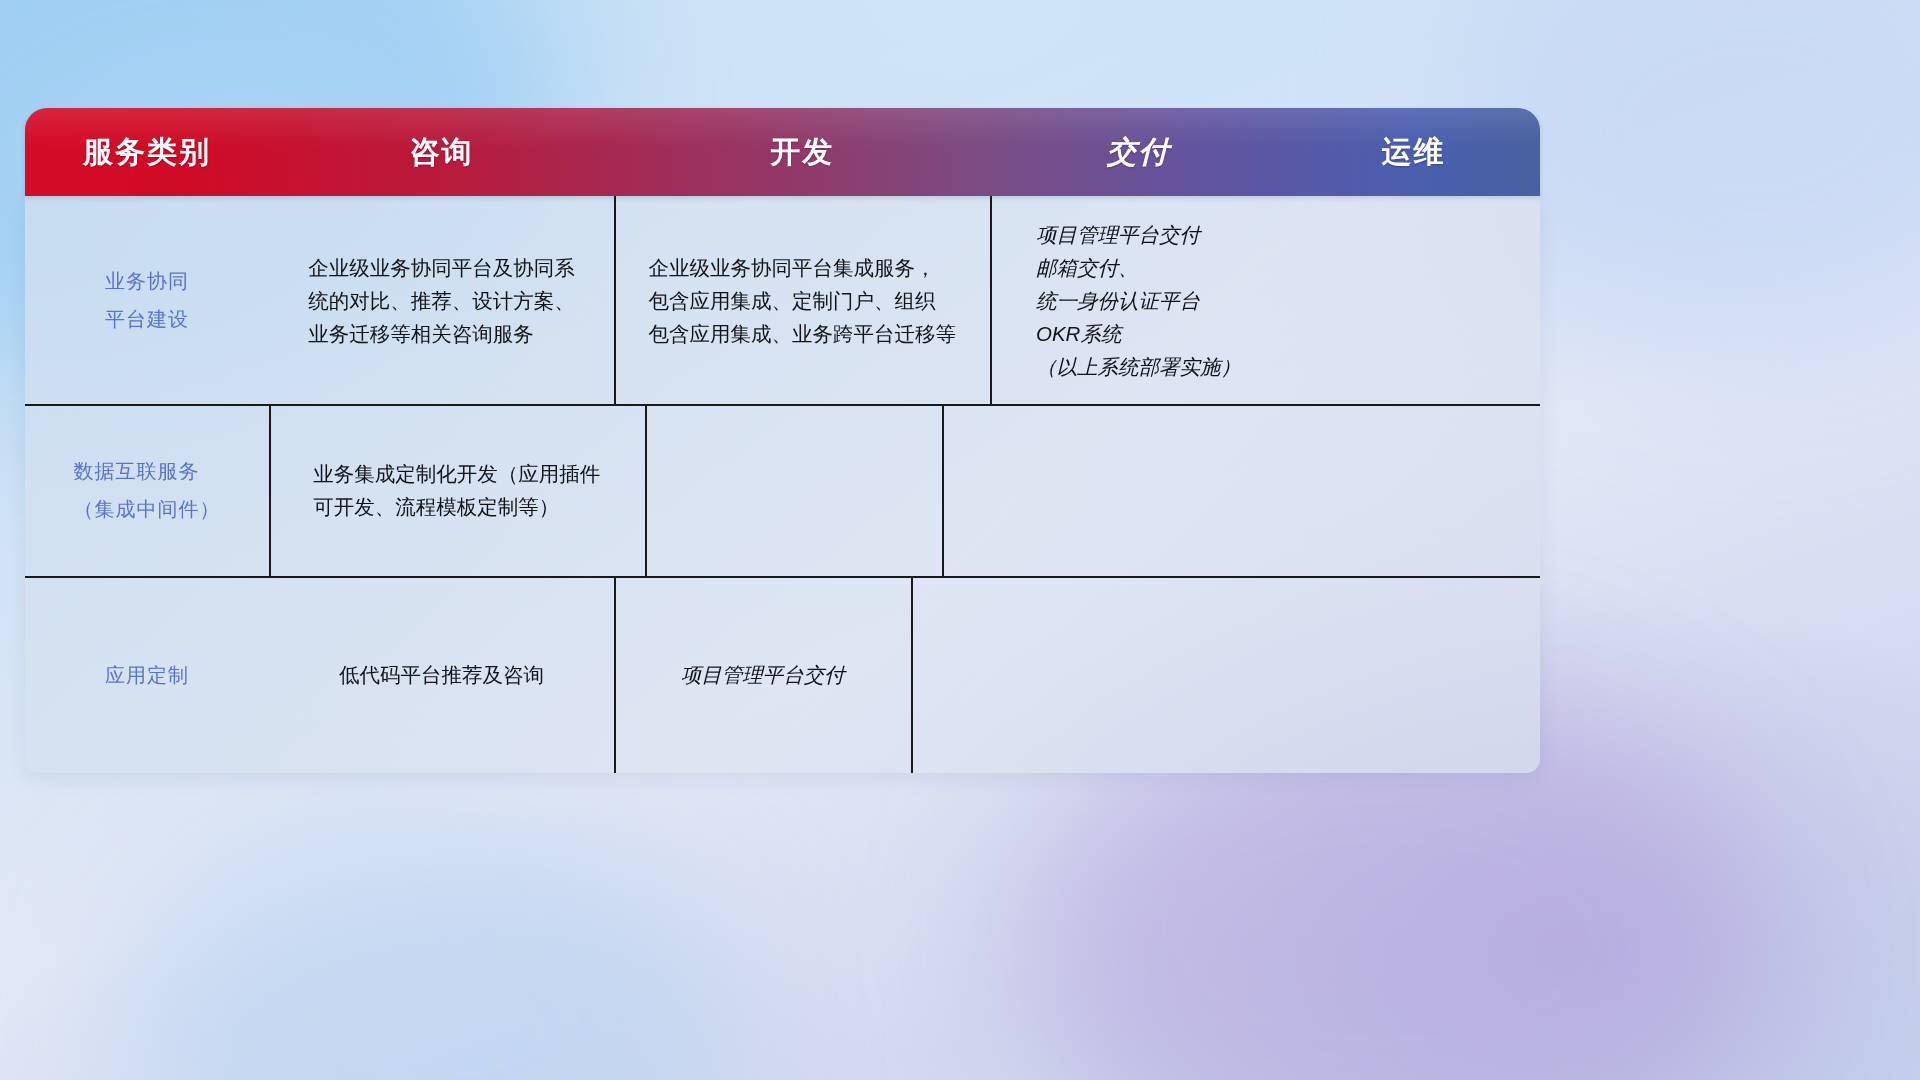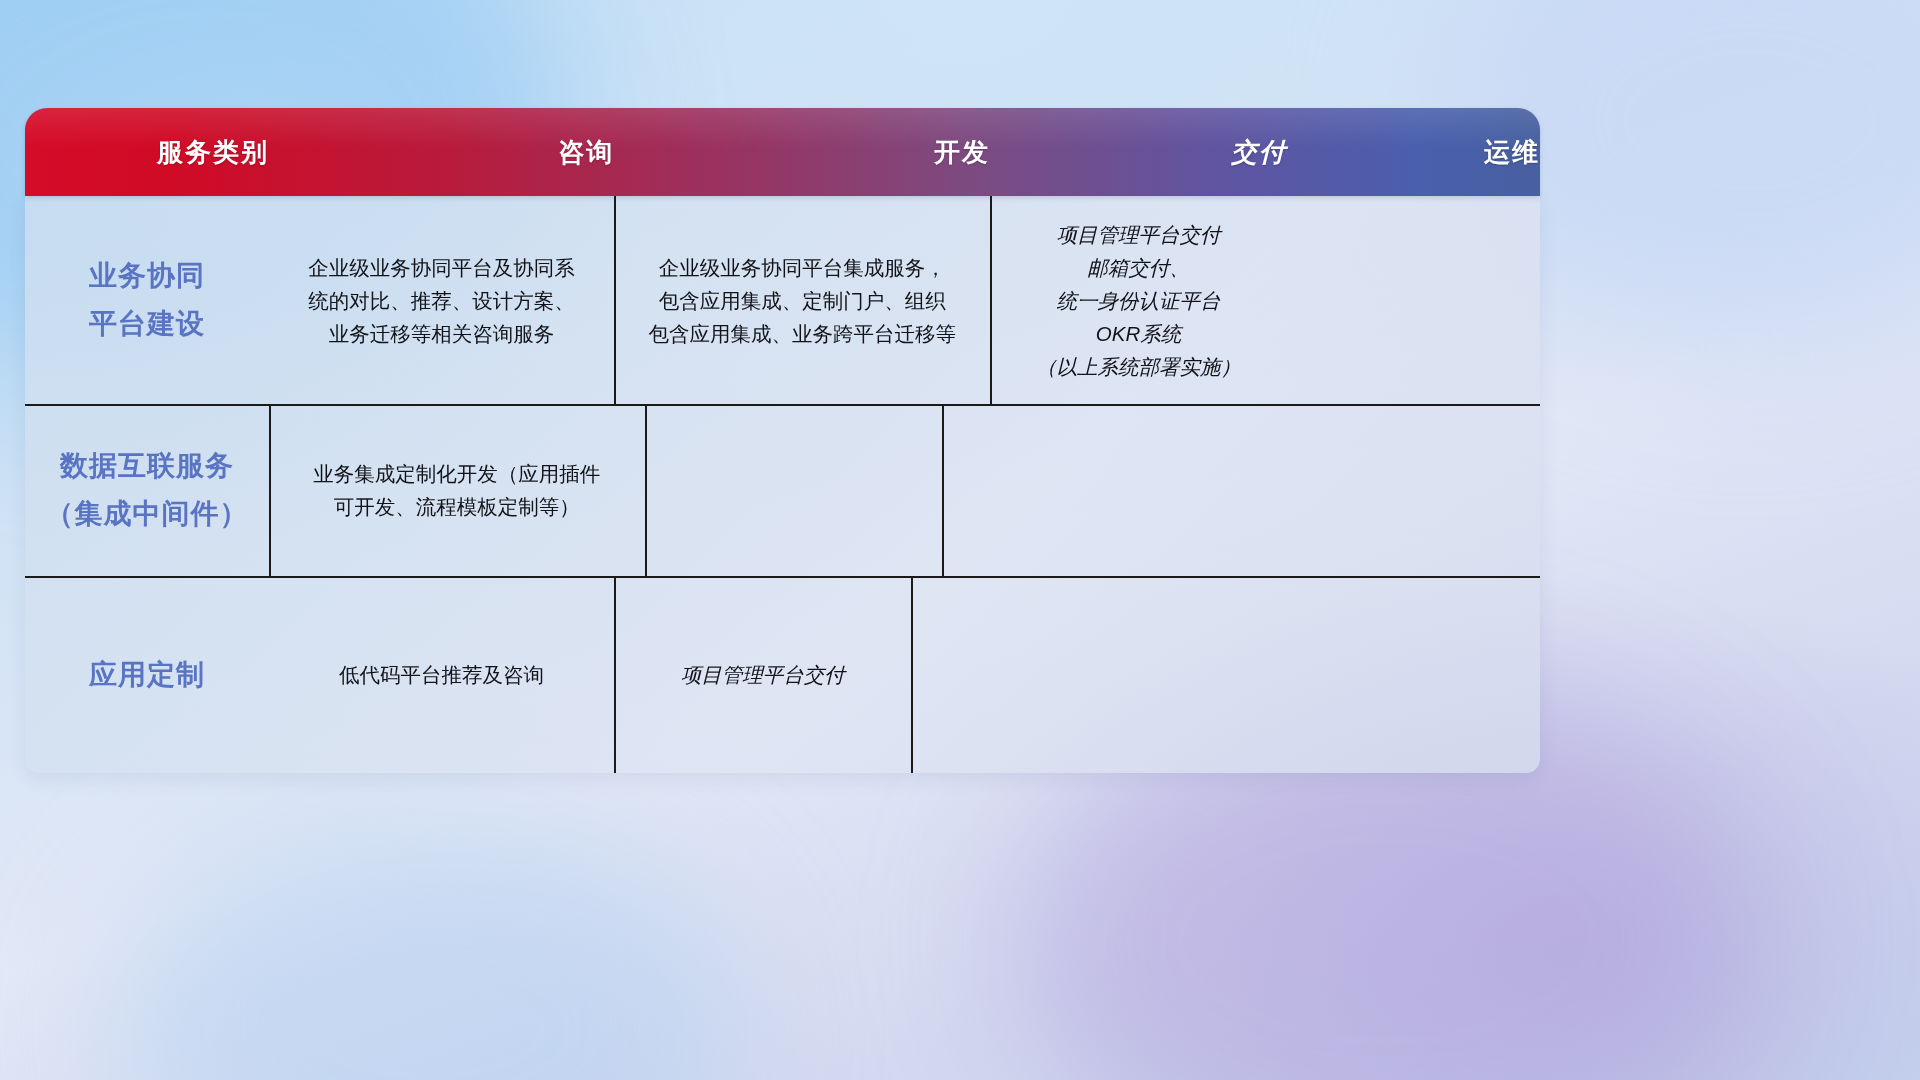--- a/index.html
+++ b/index.html
@@ -49,23 +49,23 @@
     box-shadow:0 2px 5px rgba(60,70,110,0.18);
     position:relative;
     overflow:hidden;
   }
   .thead::after{
     content:""; position:absolute; inset:0;
     background:linear-gradient(180deg, rgba(255,255,255,0.10) 0%, rgba(255,255,255,0) 45%);
     pointer-events:none;
   }
   .th {
-    display:flex; align-items:center; justify-content:flex-end;
+    display:flex; align-items:center; justify-content:center;
     color:#ffffff;
-    font-size:26px; font-weight:bold;
+    font-size:30px; font-weight:bold;
     letter-spacing:2px;
     text-shadow:0 1px 2px rgba(0,0,0,0.22);
     position:relative; z-index:2;
   }
   .tbody {
     flex:1;
     display:flex; flex-direction:column;
     background:linear-gradient(135deg,
        rgba(205,222,240,0.86) 0%,
        rgba(214,226,241,0.84) 35%,
@@ -77,38 +77,38 @@
   .tr { display:flex; position:relative; }
   .tr.r1 { height:208px; }
   .tr.r2 { height:172px; }
   .tr.r3 { height:197px; }
   .tr + .tr::before{
     content:""; position:absolute; left:0; right:0; top:0;
     height:2px; background:#1a1a1a;
   }
   .td {
     display:flex; align-items:center; justify-content:center;
-    text-align:center;
+    text-align:left;
     padding:6px 12px;
     position:relative;
   }
   .td.cell-divider::before{
     content:""; position:absolute; left:0; top:0; bottom:0;
     width:2px; background:#1a1a1a;
   }
   .td .txt {
     font-size:20.5px;
     line-height:33px;
     color:#111318;
     white-space:pre-line;
   }
   .td.rowlabel .txt {
-    font-size:28px;
-    line-height:48px;
-    font-weight:bold;
+    font-size:20px;
+    line-height:38px;
+    font-weight:normal;
     color:#5a74c4;
     letter-spacing:1px;
   }
   
   .c0 { width:16.1%; }
   .c1 { width:22.8%; }
   .c2 { width:24.8%; }
   .c3 { width:19.6%;font-style:italic; }
   .c4 { width:16.7%; }
 </style>

